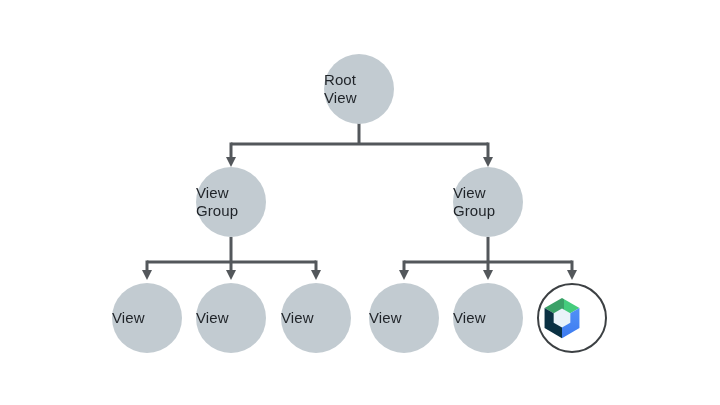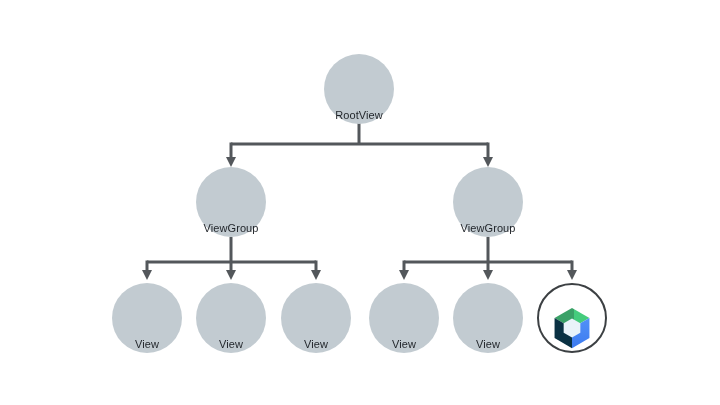--- a/index.html
+++ b/index.html
@@ -39,25 +39,25 @@
   }
   .connectors polygon{
     fill:var(--line-color);
   }
   .node{
     position:absolute;
     width:70px;height:70px;
     border-radius:50%;
     background:var(--node-fill);
     display:flex;
-    flex-direction:row;
-    align-items:flex-end;
+    flex-direction:column;
+    align-items:flex-start;
     justify-content:center;
     text-align:center;
-    font-size:11px;
+    font-size:15px;
     line-height:18px;
     color:var(--text-color);
     letter-spacing:0.1px;
   }
   .node span{display:block;}
   .node.compose{
     background:#ffffff;
     border:2px solid var(--compose-ring);
     width:66px;height:66px;
   }

